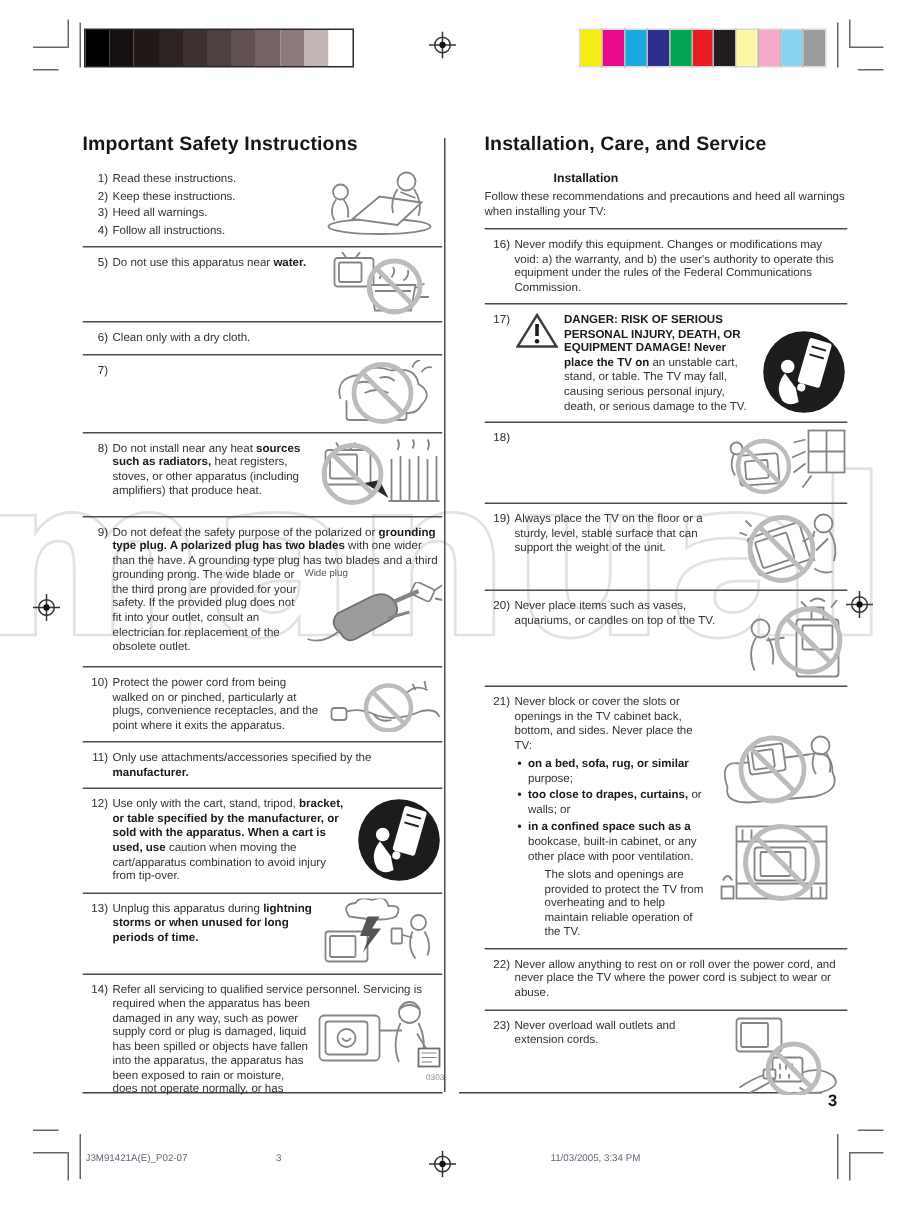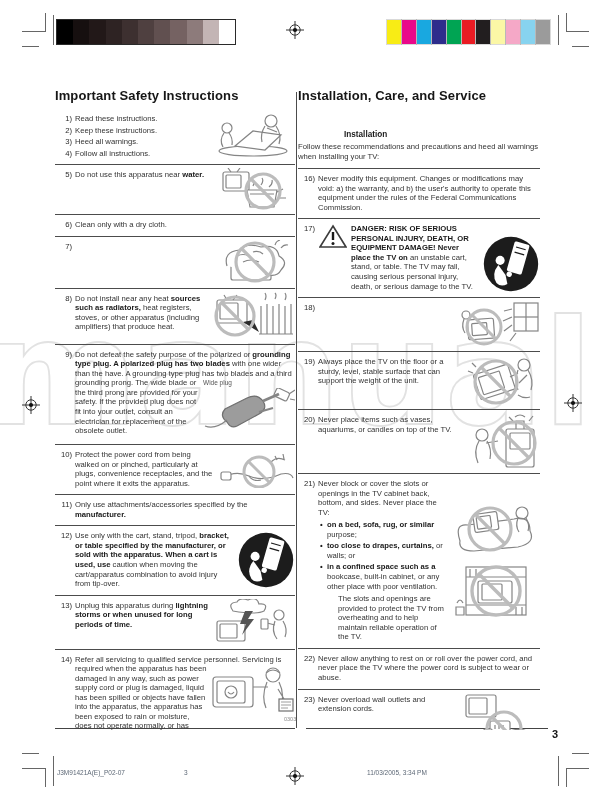--- a/index.html
+++ b/index.html
@@ -13,31 +13,31 @@
   .colorbar .cell{flex:1;outline:1px solid rgba(0,0,0,.15);}
   .mk{position:absolute;background:#666;}
   .reg{position:absolute;width:18px;height:18px;z-index:3;}
   
   .wm{position:absolute;left:-14px;top:300px;width:640px;z-index:0;
       font-family:"DejaVu Sans",sans-serif;font-weight:bold;font-size:146px;line-height:1;
       letter-spacing:0px;color:transparent;-webkit-text-stroke:1.8px #e2e2e2;user-select:none;}
   
   .col{position:absolute;top:88px;height:642px;overflow:hidden;z-index:2;}
   .col-left{left:55px;width:240px;}
-  .col-right{left:298px;width:242px;}
+  .col-right{left:323px;width:242px;}
   .vdivider{position:absolute;left:296px;top:92px;width:1px;height:636px;background:#4c4c4c;z-index:2;}
   .hrule{position:absolute;height:1px;background:#444;z-index:2;}
   h1{font-size:13px;font-weight:bold;color:#161616;margin:0 0 6px 0;letter-spacing:.1px;}
   .section{display:flex;gap:4px;border-bottom:1px solid #4c4c4c;padding:3px 0 4px 0;}
   .section.last{border-bottom:none;}
   .sec-text{flex:1;min-width:0;}
   .sec-illo{flex-shrink:0;display:flex;flex-direction:column;align-items:center;justify-content:center;gap:10px;}
   .sec-illo.bottom{justify-content:flex-end;}
   .header-sec{display:block;}
-  .subhead{font-weight:bold;font-size:8.2px;color:#1d1d1d;margin:18px 0 3px 0;padding-left:46px;}
+  .subhead{font-weight:bold;font-size:8.2px;color:#1d1d1d;margin:2px 0 3px 0;padding-left:46px;}
   .intro{font-size:7.7px;line-height:1.24;margin:0 0 3px 0;}
   .item{display:flex;align-items:flex-start;margin:2px 0;font-size:7.7px;line-height:1.24;}
   .num{width:17px;flex-shrink:0;text-align:right;margin-right:3px;color:#2c2c2c;}
   .txt{flex:1;min-width:0;}
   .txt b, .bullet b, .subhead{color:#1a1a1a;}
   .warn{flex-shrink:0;margin:0 4px 0 1px;}
   .illo{line-height:0;}
   .illo-float{float:right;margin:1px 0 2px 4px;text-align:center;}
   .illo-caption{font-size:6.5px;color:#555;line-height:1.1;margin-bottom:1px;text-align:left;}
   .bullets{margin-top:3px;}

